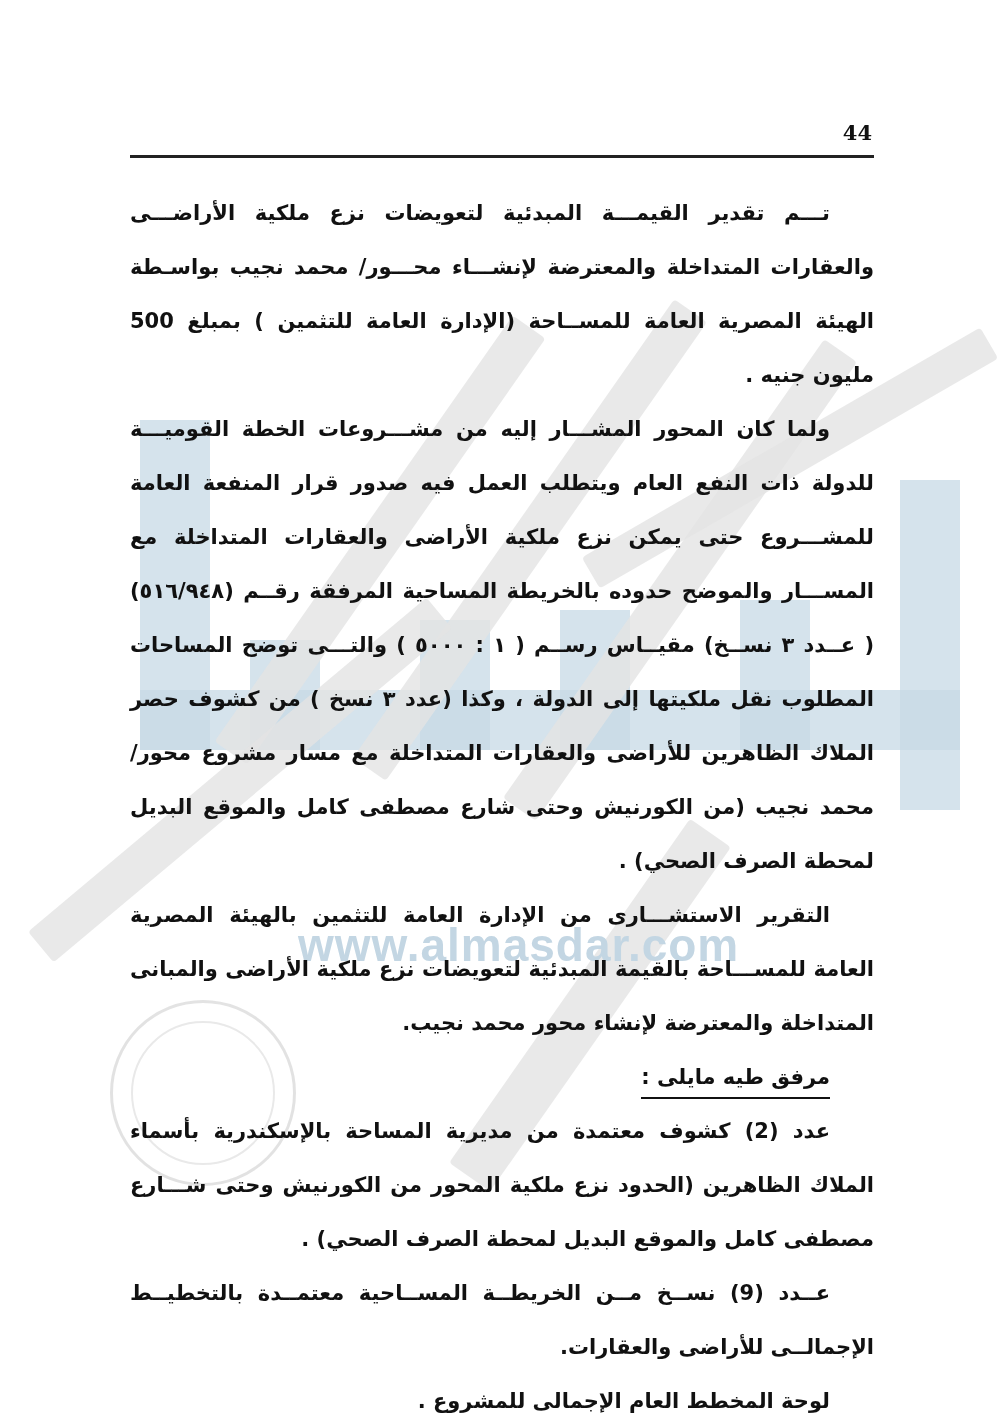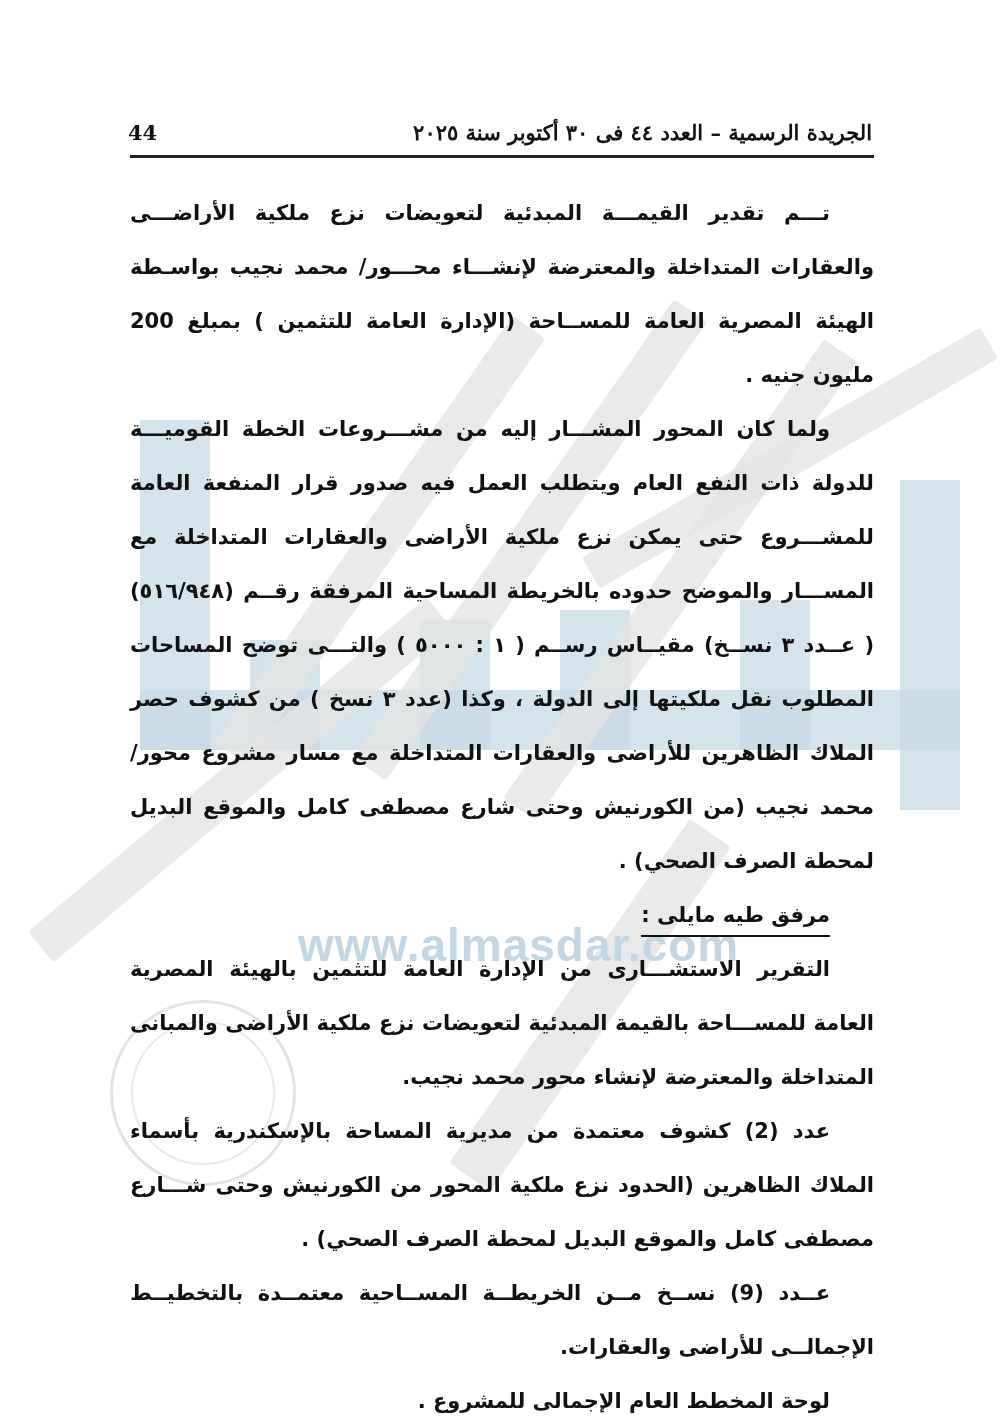--- a/index.html
+++ b/index.html
@@ -74,29 +74,28 @@
   <div class="wm-stripe" style="left:-20px; top:760px; width:520px; height:40px; transform:rotate(-40deg);"></div>
   <div class="wm-stripe" style="left:380px; top:980px; width:420px; height:50px; transform:rotate(-55deg);"></div>
   <div class="wm-stripe" style="left:560px; top:440px; width:460px; height:36px; transform:rotate(-30deg);"></div>
 
   <div class="wm-seal"></div>
   <div class="wm-url">www.almasdar.com</div>
 </div>
 
 <div class="page">
   <div class="header">
-    <span>الجريدة الرسمية – العدد ٤٤ فى ٣٠ أكتوبر سنة ٢٠٢٥</span>
     <span>44</span>
   </div>
   <div class="header-rule"></div>
 
   <div class="body-text">
-    <p class="para">تـــم تقدير القيمـــة المبدئية لتعويضات نزع ملكية الأراضـــى والعقارات المتداخلة والمعترضة لإنشـــاء محـــور/ محمد نجيب بواسـطة الهيئة المصرية العامة للمســاحة (الإدارة العامة للتثمين ) بمبلغ 200 مليون جنيه .</p>
+    <p class="para">تـــم تقدير القيمـــة المبدئية لتعويضات نزع ملكية الأراضـــى والعقارات المتداخلة والمعترضة لإنشـــاء محـــور/ محمد نجيب بواسـطة الهيئة المصرية العامة للمســاحة (الإدارة العامة للتثمين ) بمبلغ 500 مليون جنيه .</p>
     <p class="para">ولما كان المحور المشـــار إليه من مشـــروعات الخطة القوميـــة للدولة ذات النفع العام ويتطلب العمل فيه صدور قرار المنفعة العامة للمشـــروع حتى يمكن نزع ملكية الأراضى والعقارات المتداخلة مع المســـار والموضح حدوده بالخريطة المساحية المرفقة رقــم (٥١٦/٩٤٨) ( عــدد ٣ نســخ) مقيــاس رســم ( ١ : ٥٠٠٠ ) والتـــى توضح المساحات المطلوب نقل ملكيتها إلى الدولة ، وكذا (عدد ٣ نسخ ) من كشوف حصر الملاك الظاهرين للأراضى والعقارات المتداخلة مع مسار مشروع محور/ محمد نجيب (من الكورنيش وحتى شارع مصطفى كامل والموقع البديل لمحطة الصرف الصحي) .</p>
+    <p class="para">التقرير الاستشـــارى من الإدارة العامة للتثمين بالهيئة المصرية العامة للمســـاحة بالقيمة المبدئية لتعويضات نزع ملكية الأراضى والمبانى المتداخلة والمعترضة لإنشاء محور محمد نجيب.</p>
     <p class="para noindent">
       <span class="underline-label">مرفق طيه مايلى :</span>
     </p>
-    <p class="para">التقرير الاستشـــارى من الإدارة العامة للتثمين بالهيئة المصرية العامة للمســـاحة بالقيمة المبدئية لتعويضات نزع ملكية الأراضى والمبانى المتداخلة والمعترضة لإنشاء محور محمد نجيب.</p>
     <p class="para">عدد (2) كشوف معتمدة من مديرية المساحة بالإسكندرية بأسماء الملاك الظاهرين (الحدود نزع ملكية المحور من الكورنيش وحتى شـــارع مصطفى كامل والموقع البديل لمحطة الصرف الصحي) .</p>
     <p class="para">عــدد (9) نســخ مــن الخريطــة المســاحية معتمــدة بالتخطيــط الإجمالــى للأراضى والعقارات.</p>
     <p class="para">لوحة المخطط العام الإجمالى للمشروع .</p>
   </div>
 </div>
 
 </body></html>

